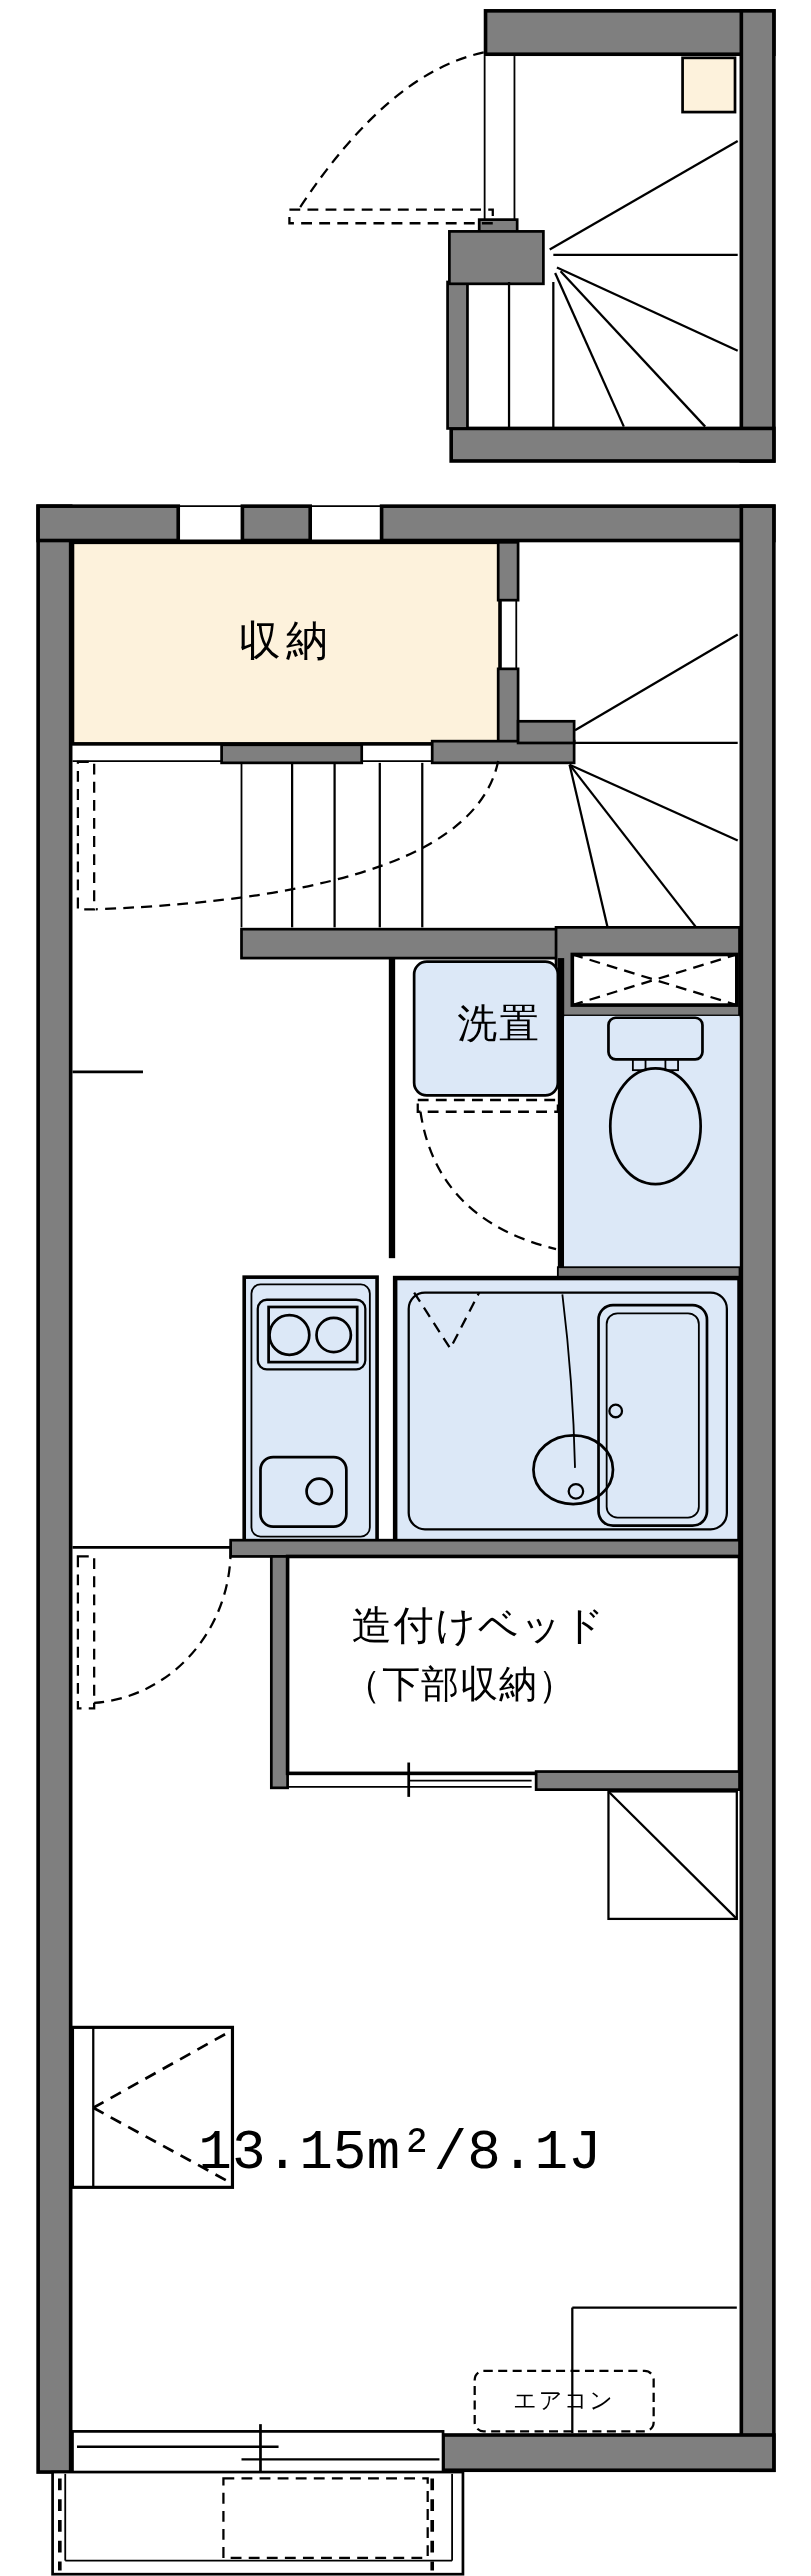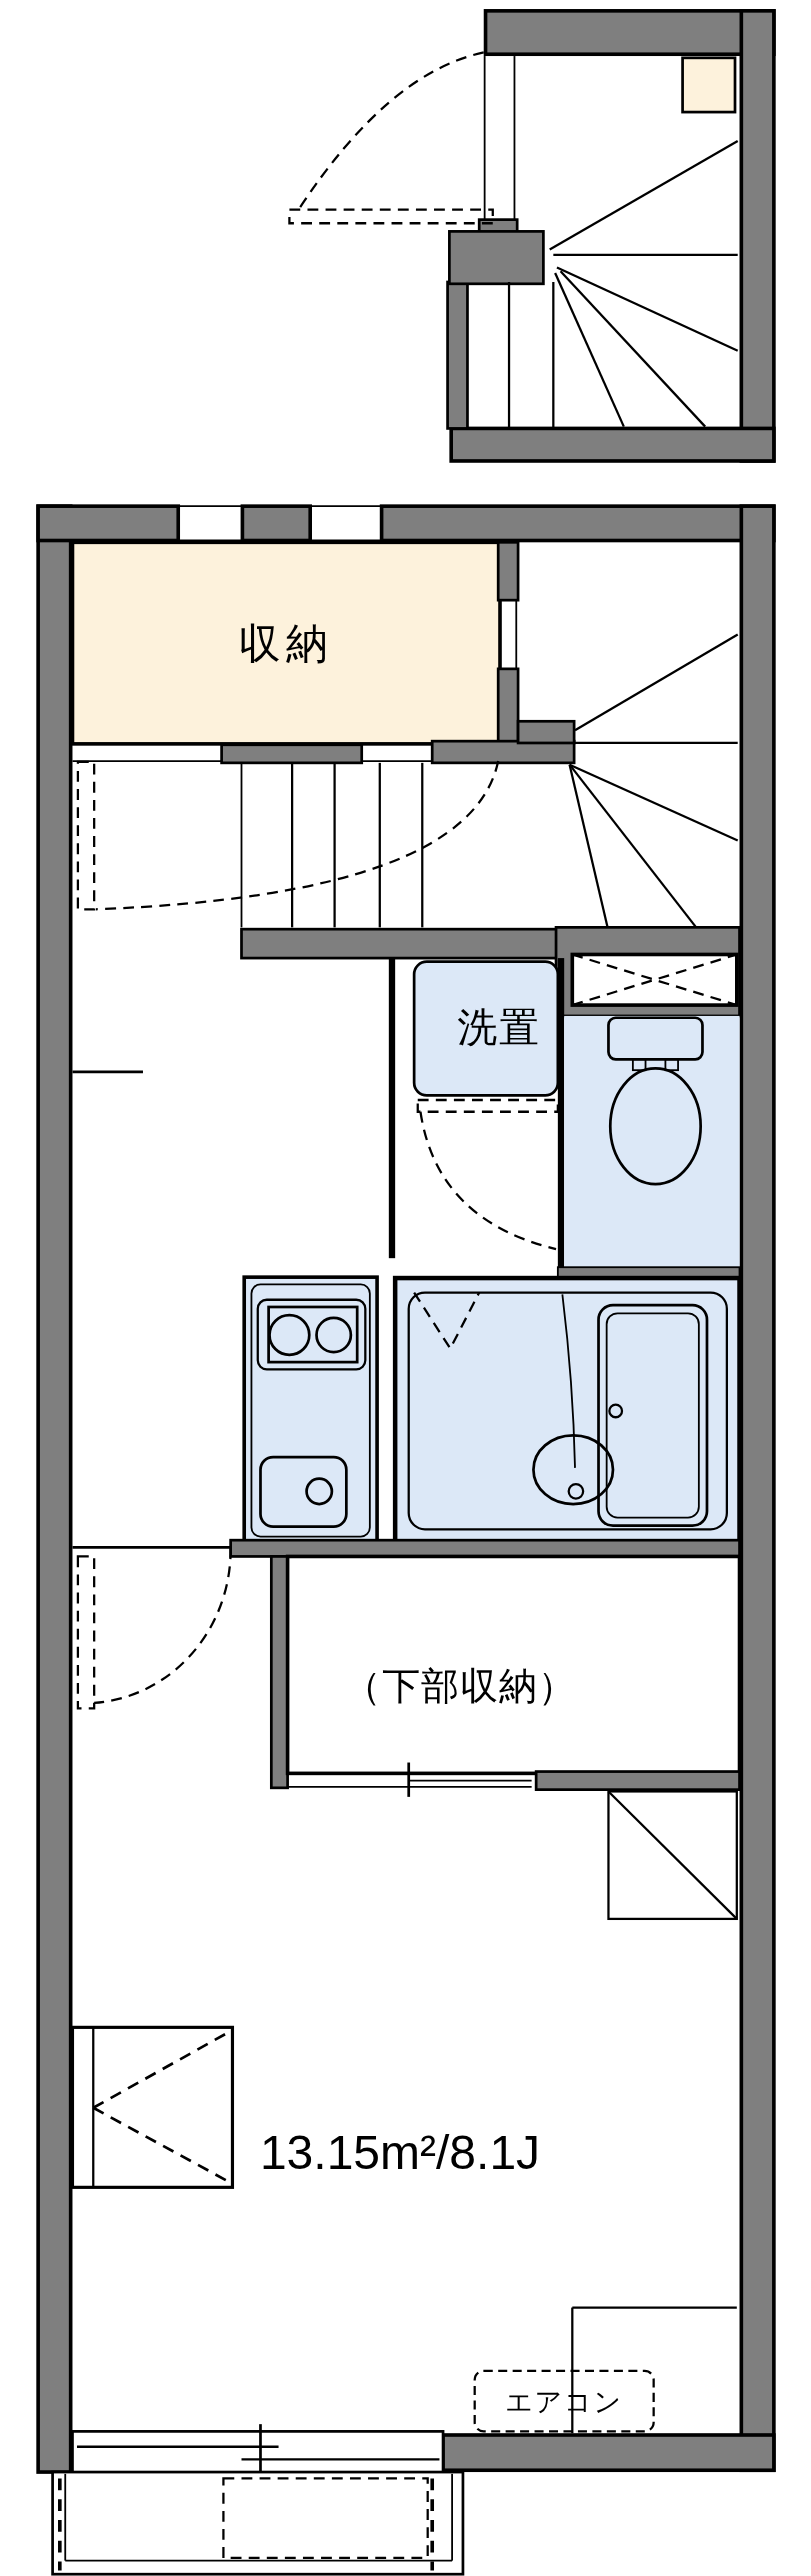--- a/index.html
+++ b/index.html
@@ -1,20 +1,20 @@
 <!DOCTYPE html>
 <html style="--wall: #7f7f7f; --storage: #fdf2dc; --fixture: #dce8f7; --line: #000000; --bg: #ffffff;font-size:14.5px"><head>
 <meta charset="utf-8">
 <style>
   html,body{margin:0;padding:0;background:#fff;}
   #plan{
     position:relative;
     width:812px;height:2576px;
     background:var(--bg,#fff);
-    font-family:Liberation Sans, sans-serif;
+    font-family:Liberation Mono, monospace;
     overflow:hidden;
   }
   #plan svg{position:absolute;left:0;top:0;}
   .wall{fill:var(--wall,#7f7f7f);stroke:var(--line,#000);stroke-width:4;}
   .wall3{fill:var(--wall,#7f7f7f);stroke:var(--line,#000);stroke-width:3;}
   .beige{fill:var(--storage,#fdf2dc);stroke:var(--line,#000);stroke-width:4;}
   .blue{fill:var(--fixture,#dce8f7);stroke:var(--line,#000);stroke-width:3;}
   .bluefill{fill:var(--fixture,#dce8f7);stroke:none;}
   .ln{fill:none;stroke:var(--line,#000);stroke-width:2.5;}
   .ln2{fill:none;stroke:var(--line,#000);stroke-width:2;}
@@ -25,22 +25,22 @@
   .blk{fill:var(--line,#000);stroke:none;}
   .lbl{
     position:absolute;transform:translate(-50%,-50%);
     color:var(--line,#000);white-space:nowrap;line-height:1.05;
   }
   .lbl-storage{font-size:42px;letter-spacing:5.4px;}
   .lbl-washer{font-size:40px;letter-spacing:1.8px;margin-left:14px;}
   .lbl-bed1{font-size:40px;letter-spacing:1.8px;}
   .lbl-bed2{font-size:38px;letter-spacing:0.9px;}
   .lbl-room{font-size:67px;letter-spacing:7.2px;}
-  .lbl-size{font-size:48px;}
-  .lbl-aircon{font-size:27px;letter-spacing:1.8px;}
+  .lbl-size{font-size:56px;}
+  .lbl-aircon{font-size:23px;letter-spacing:1.8px;}
 </style>
 </head>
 <body>
 
 <div id="plan">
 
 <svg width="812" height="2576" viewBox="0 0 898 2850">
 
   <g>
     <rect class="wall" x="537" y="12" width="319" height="48"></rect>
@@ -200,17 +200,18 @@
     <line class="ln2" x1="72" y1="2833" x2="500" y2="2833"></line>
     <line class="ln2" x1="500" y1="2737" x2="500" y2="2833"></line>
     <line class="dash4" x1="66" y1="2742" x2="66" y2="2844"></line>
     <line class="dash4" x1="478" y1="2742" x2="478" y2="2844"></line>
     <rect x="247" y="2742" width="226" height="88" class="dash"></rect>
   </g>
 </svg>
 
   <div class="lbl lbl-storage" style="left:286px;top:644px;">収納</div>
   <div class="lbl lbl-washer" style="left:485px;top:1027px;">洗置</div>
+  <div class="lbl lbl-bed1" style="left:479px;top:1629px;">造付けベッド</div>
   <div class="lbl lbl-bed2" style="left:460px;top:1687px;">（下部収納）</div>
   <div class="lbl lbl-size" style="left:400px;top:2153px;">13.15m²/8.1J</div>
   <div class="lbl lbl-aircon" style="left:564px;top:2402px;">エアコン</div>
 </div>
 
 
 </body></html>

